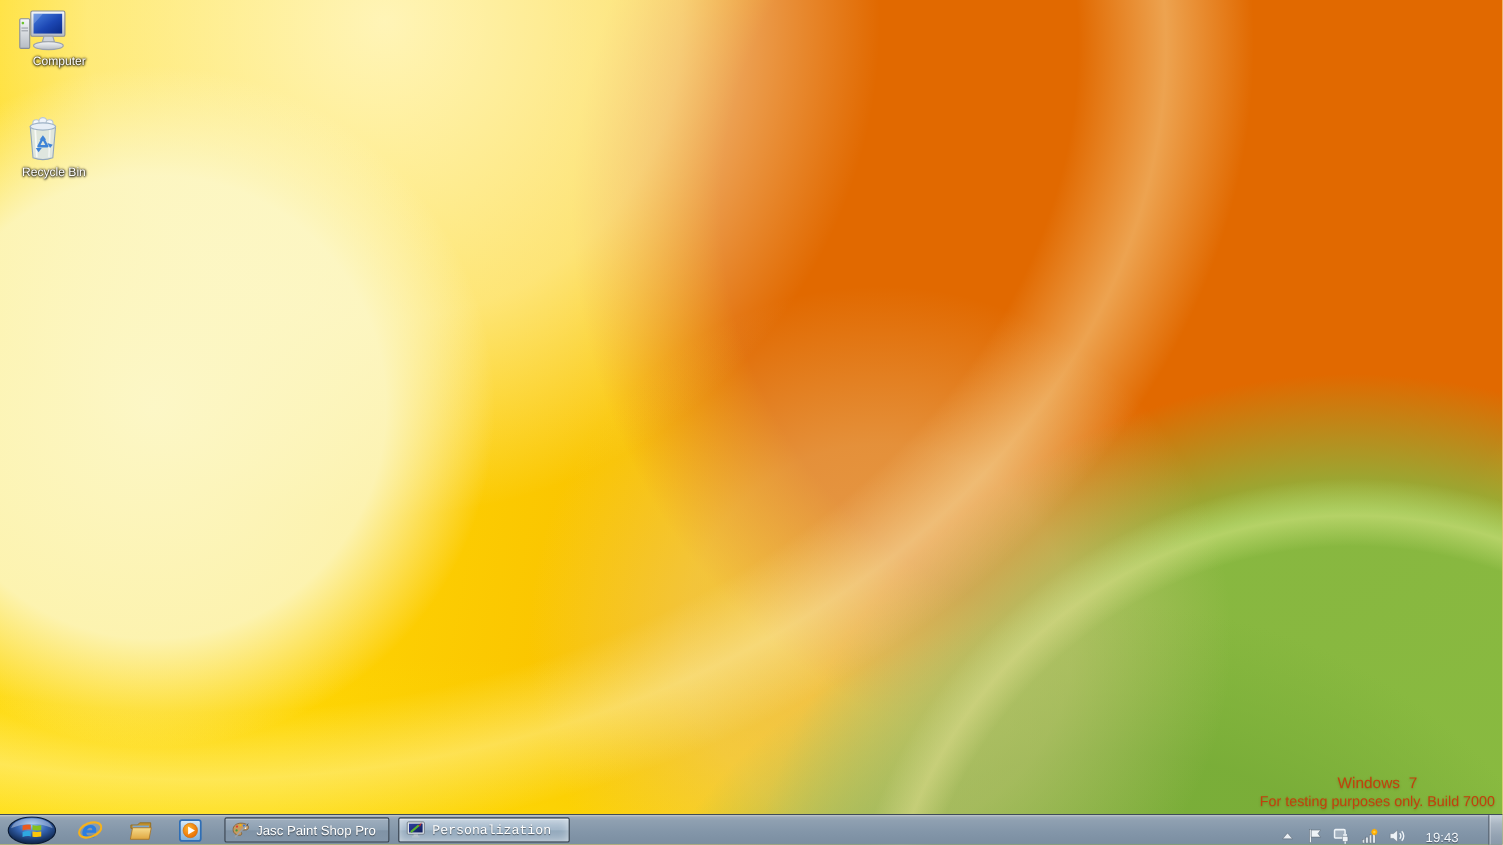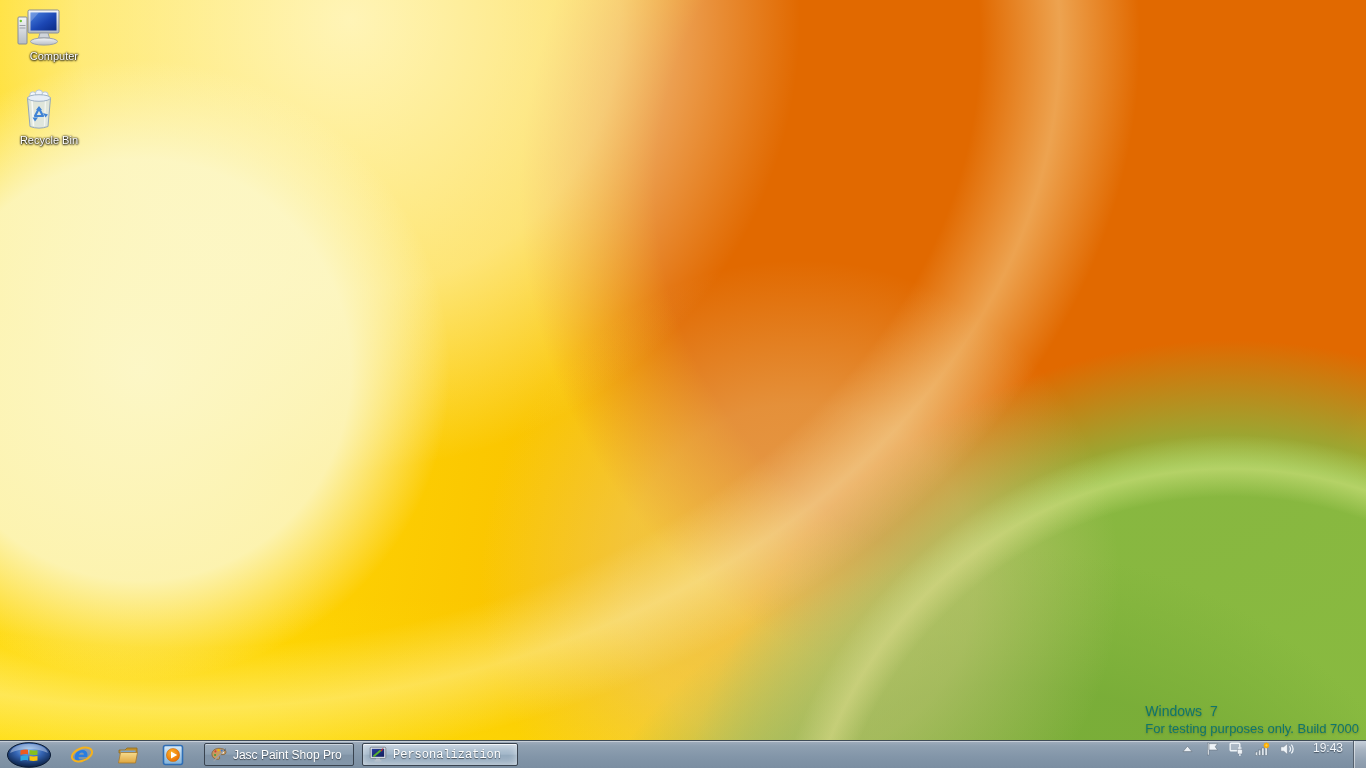--- a/index.html
+++ b/index.html
@@ -24,26 +24,26 @@
   }
 
   
   .desk-icon { position:absolute; width:78px; text-align:right; cursor:default; }
   .desk-icon .glyph { display:block; margin:0 auto; }
   .desk-icon .lbl {
     margin-top:2px; font-size:11px; color:#fff; line-height:13px;
     text-shadow:0 0 2px #000, 0 1px 2px rgba(0,0,0,.85), 1px 0 2px rgba(0,0,0,.6);
   }
   #icon-computer { left:0px; top:6px; }
-  #icon-recycle  { left:0px; top:86px; }
+  #icon-recycle  { left:0px; top:103px; }
 
   
   .watermark {
-    position:absolute; right:7px; bottom:31px; text-align:left;
-    color:#0f766e; text-shadow:0 1px 2px rgba(95,85,20,.45);
+    position:absolute; right:7px; bottom:31px; text-align:center;
+    color:#c2410c; text-shadow:0 1px 2px rgba(95,85,20,.45);
   }
   .watermark .l1 { font-size:14px; line-height:18px; word-spacing:4px; }
   .watermark .l2 { font-size:13px; line-height:17px; }
 
   
   .taskbar {
     position:absolute; left:0; right:0; bottom:0; height:28px;
     background:linear-gradient(180deg,#a2aebd 0%, #8fa0b1 18%, #8295a8 60%, #7b8ea1 100%);
     border-top:1px solid #404c59;
     box-shadow:inset 0 1px 0 rgba(255,255,255,.40);
@@ -67,21 +67,21 @@
   }
   #btn-jasc { left:204px; width:150px; }
   #btn-pers { left:362px; width:156px;font-family:Liberation Mono, monospace; }
   .task-btn .blbl {
     font-size:12px; color:#fff; white-space:nowrap; overflow:hidden;
     text-shadow:0 1px 1px rgba(0,0,0,.55);
   }
 
   .tray {
     position:absolute; right:13px; top:0; bottom:0;
-    display:flex; align-items:flex-start; padding-right:10px;
+    display:flex; align-items:flex-end; padding-right:27px;
   }
   .tray-ic { width:17px; height:16px; margin-left:8px; cursor:pointer; }
   .tray-ic:first-child { margin-left:0; }
   .clock {
     margin-left:17px; font-size:12px; color:#f2f6fa; cursor:default;
     text-shadow:0 1px 1px rgba(20,30,40,.55);
   }
   .show-desktop {
     position:absolute; right:0; top:0; bottom:0; width:13px; cursor:pointer;
     border-left:1px solid #55606d;

